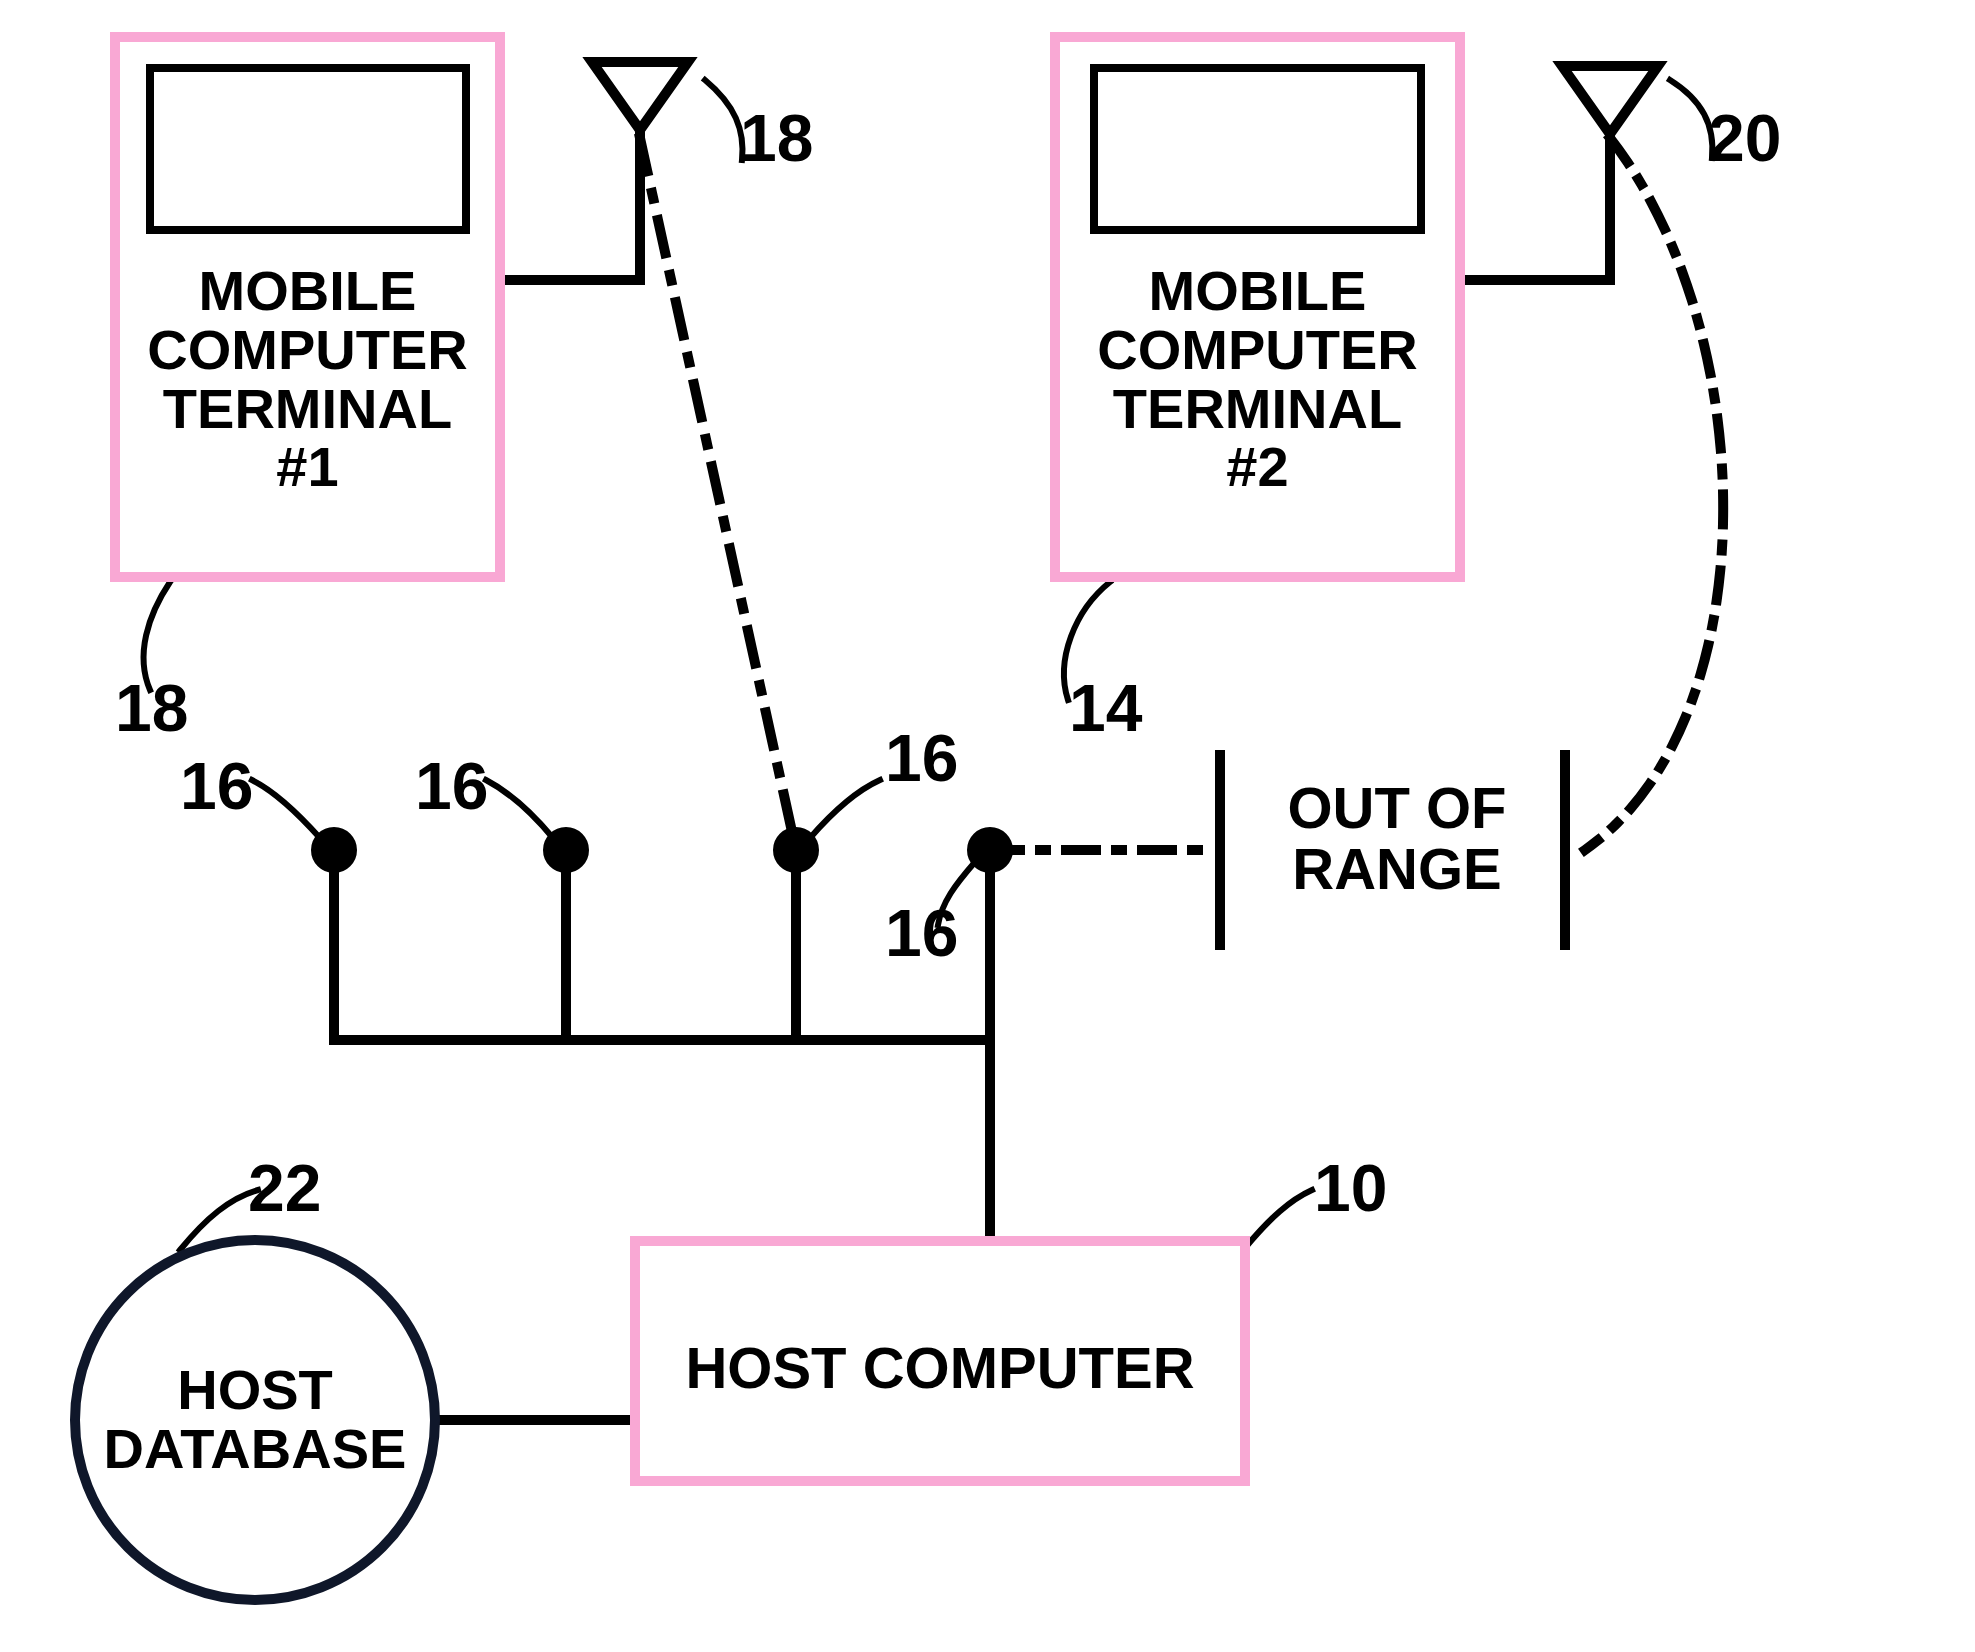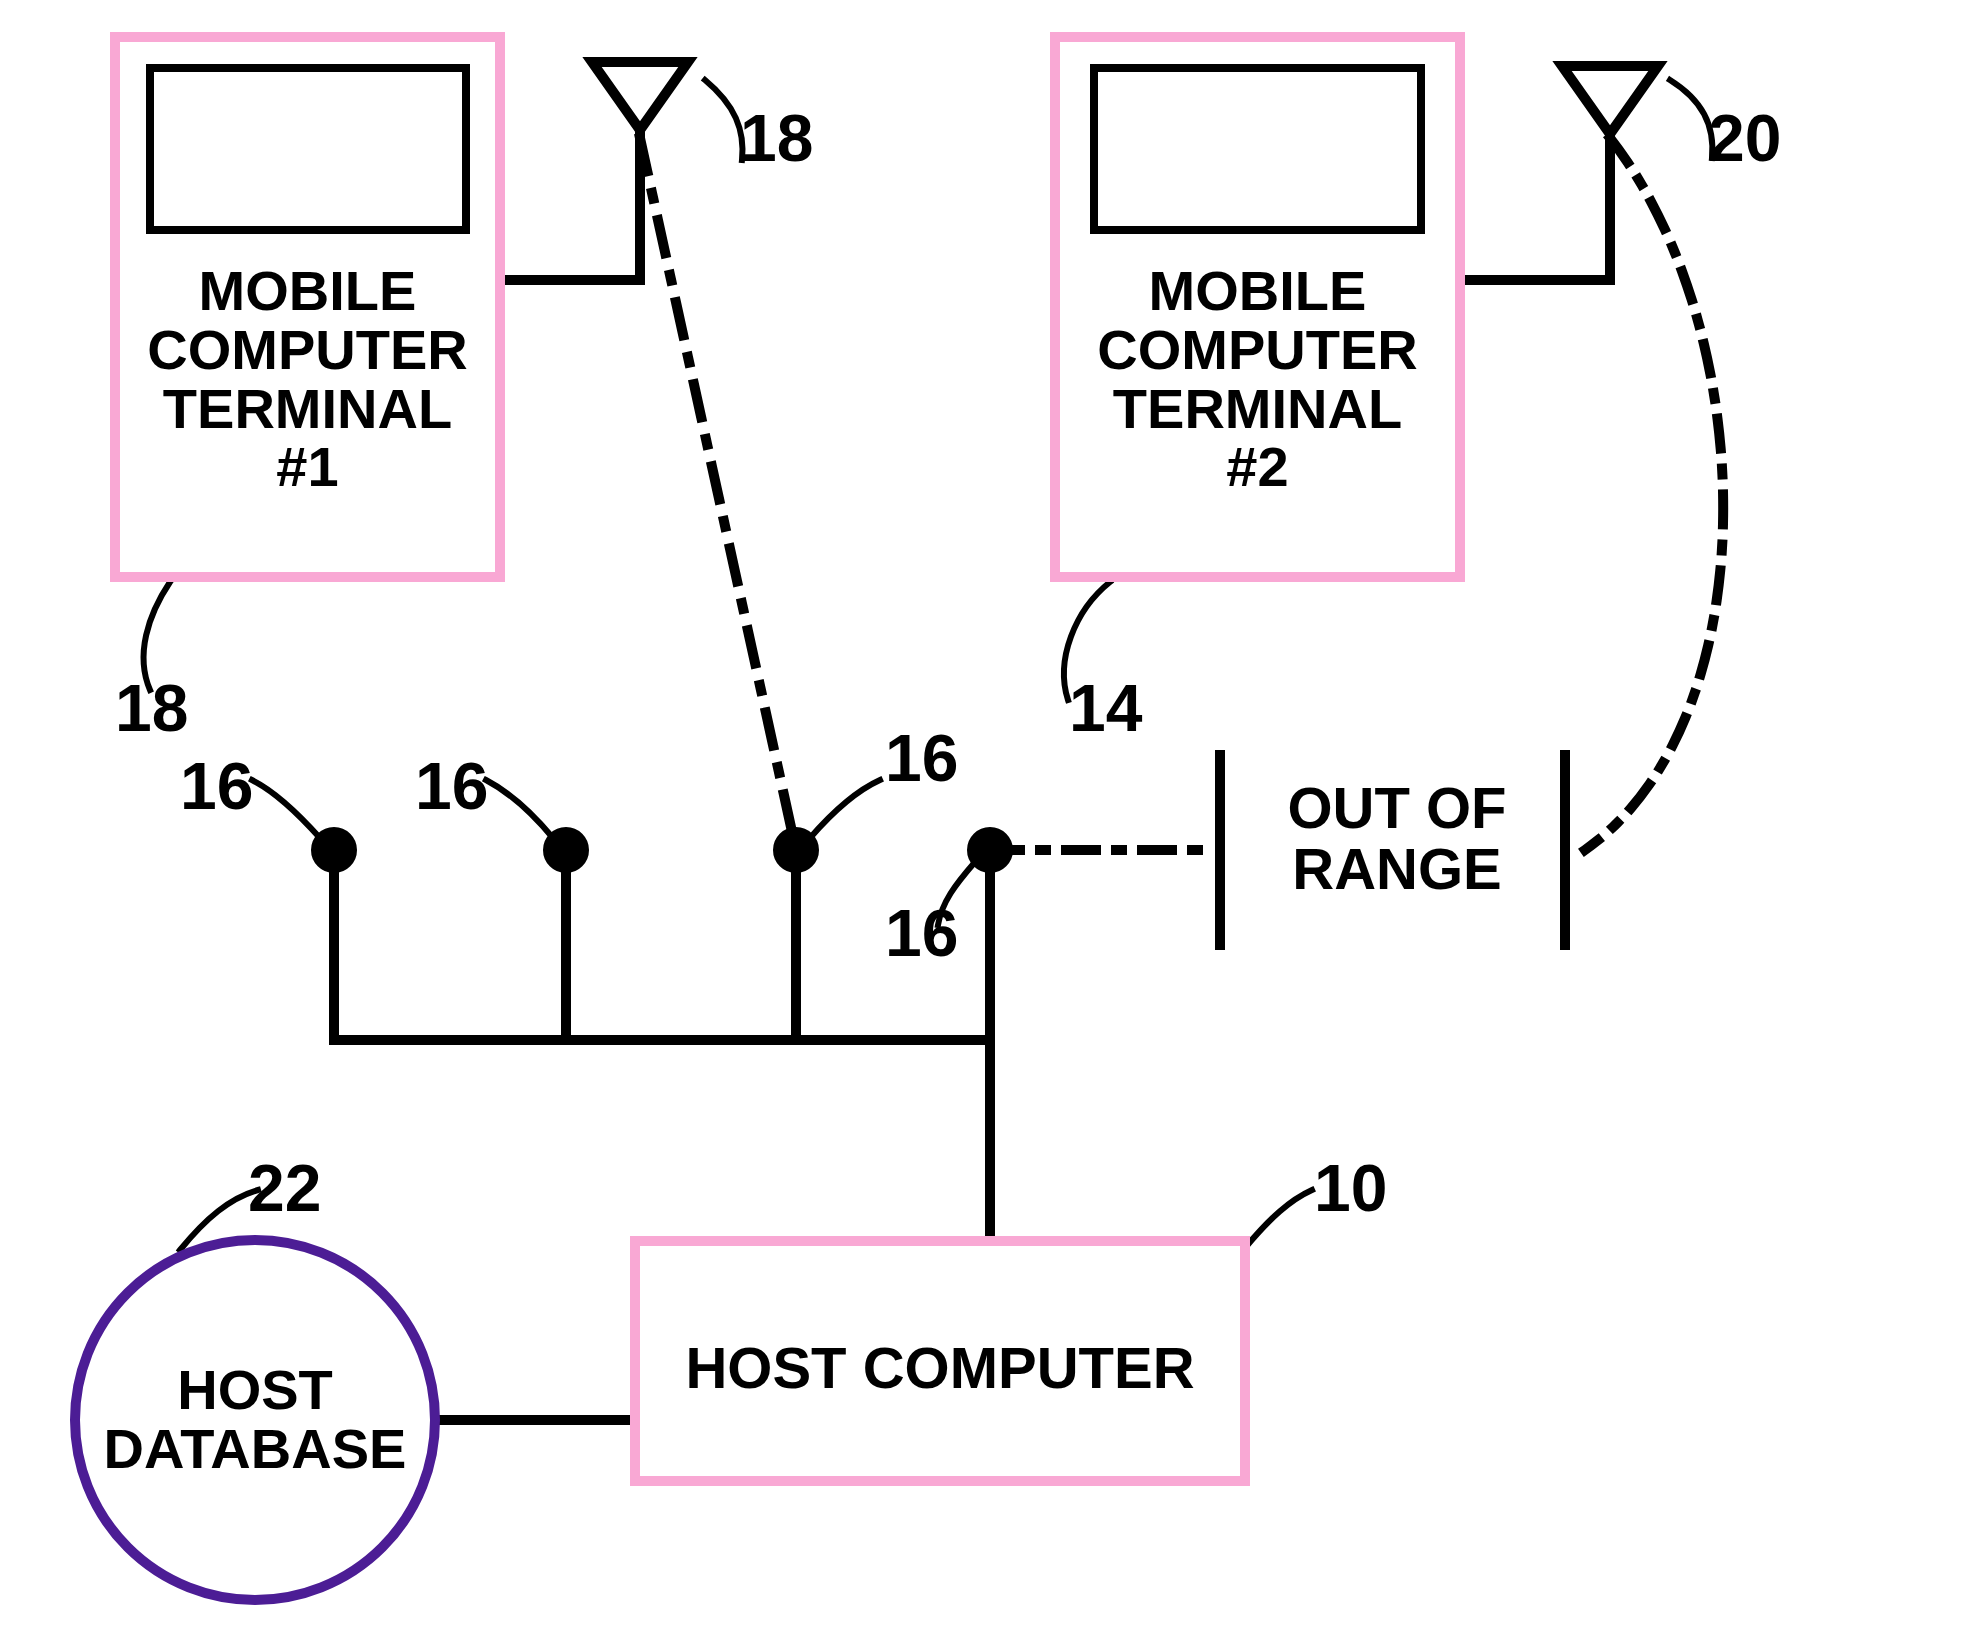--- a/index.html
+++ b/index.html
@@ -36,21 +36,21 @@
   }
   .refnum {
     position: absolute;
     color: #000;
     font-family: Arial, Helvetica, sans-serif;
     font-weight: 700;
     font-size: 66px;
   }
   .circle {
     position: absolute;
-    border: 10px solid #4c1d95;
+    border: 10px solid #0f172a;
     border-radius: 50%;
     box-sizing: border-box;
     background: #fff;
   }
   .circle-inner {
     position: absolute;
     left: 50%;
     top: 50%;
     transform: translate(-50%, -50%);
     text-align: center;

